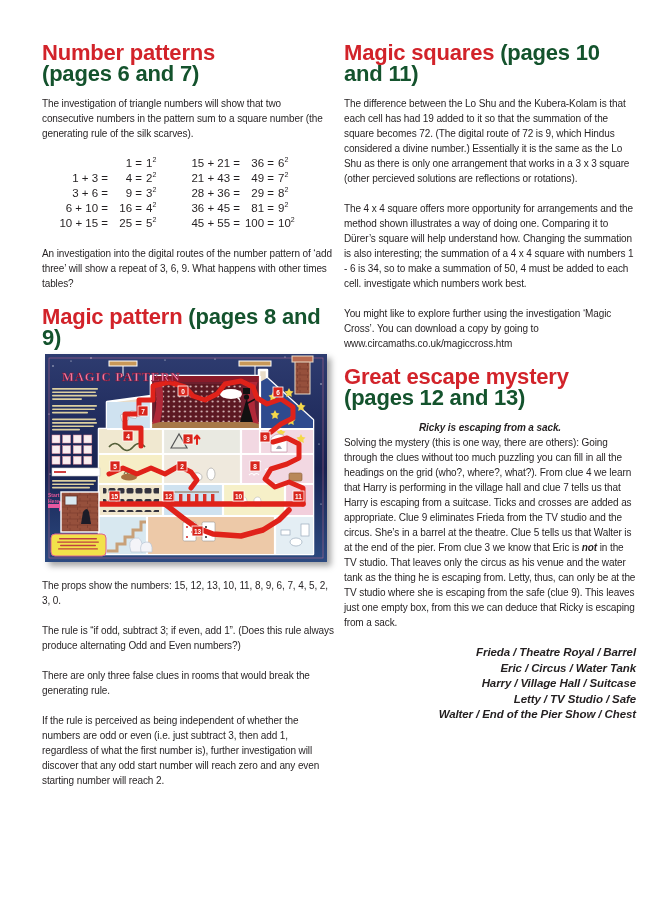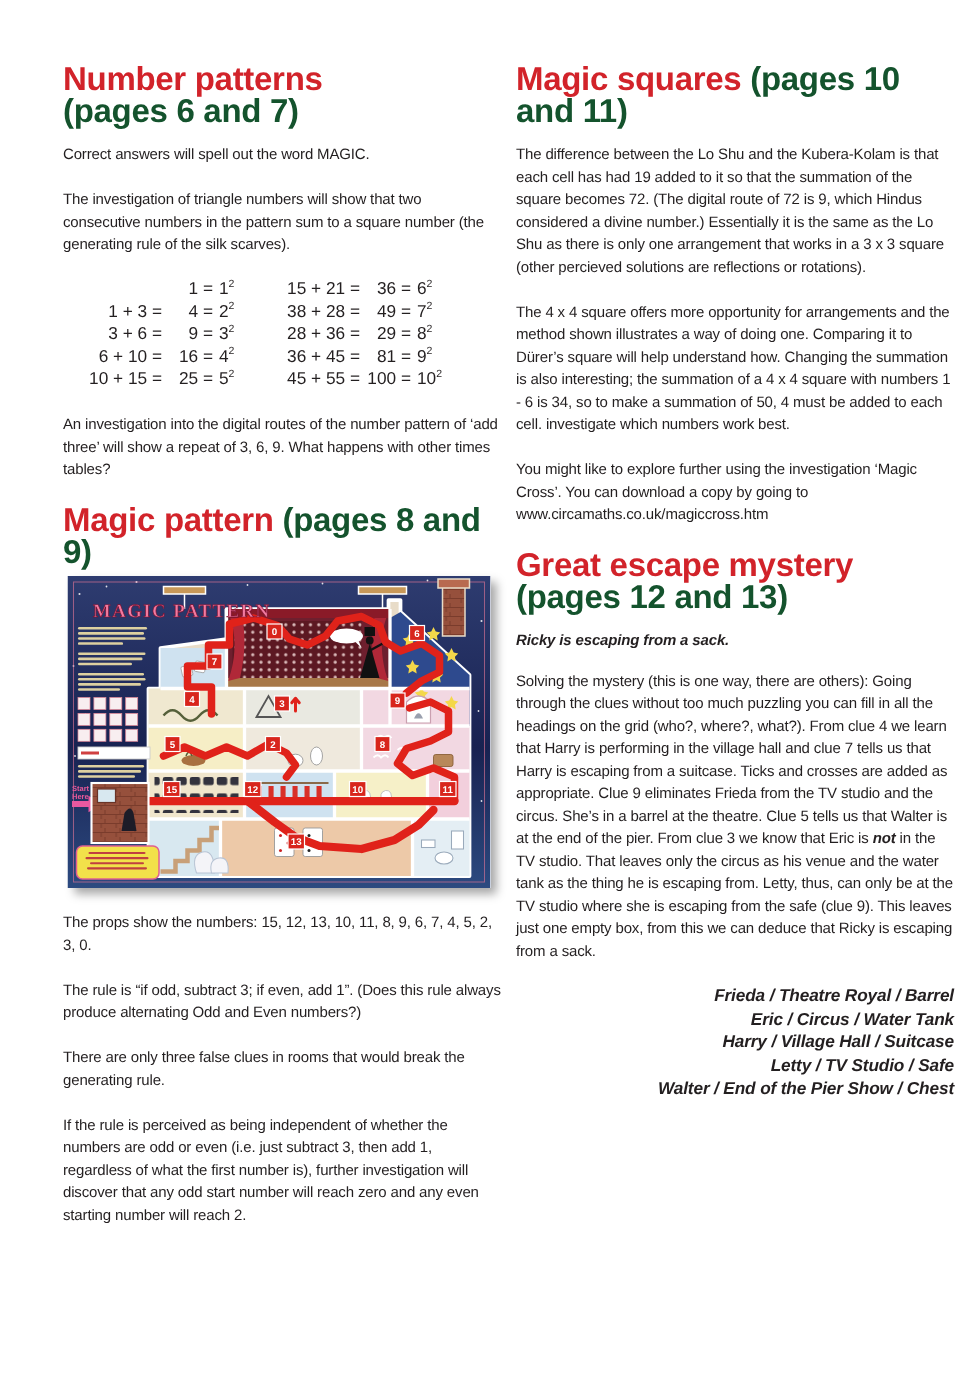--- a/index.html
+++ b/index.html
@@ -20,38 +20,37 @@
   .eq-table { border-collapse:collapse; }
   .eq-table td { font-size:11.5px; line-height:15px; text-align:right; padding:0; white-space:nowrap; }
   .eq-table td.lhs { min-width:54px; }
   .eq-table td.mid { min-width:34px; }
   .eq-table td.sq  { min-width:18px; text-align:left; padding-left:4px; }
   sup { font-size:7px; vertical-align:super; line-height:0; }
   .illo {
     position:relative; width:282px; height:208px; margin:6px 0 16px 3px;
     box-shadow:4px 4px 6px rgba(0,0,0,0.35);
   }
-  .lead { font-weight:bold; font-style:italic; margin-bottom:12px; }
+  .lead { font-weight:bold; font-style:italic; margin-bottom:0;text-align:center; }
   .answers { margin-top:15px;text-align:right; }
   .answers div { font-size:11.5px; line-height:15.5px; font-weight:bold; font-style:italic; letter-spacing:-0.1px; }
   .bi { font-weight:bold; font-style:italic; }
 </style>
 </head>
 <body>
 
 <div class="page">
 
   <div class="col col-left">
 
     <div class="head-block">
       <h1>Number patterns</h1>
       <h1 class="black">(pages 6 and 7)</h1>
     </div>
 
-    <p>Correct answers will spell out the word MAGIC.</p>
     <p>The investigation of triangle numbers will show that two consecutive numbers in the pattern sum to a square number (the generating rule of the silk scarves).</p>
 
     <div class="eq-wrap">
       <table class="eq-table">
         <tbody>
             <tr>
               <td class="lhs"></td>
               <td class="mid">1 =</td>
               <td class="sq"><span>1</span><sup>2</sup></td>
             </tr>
@@ -78,21 +77,21 @@
       </tbody>
         </table>
       <table class="eq-table">
         <tbody>
             <tr>
               <td class="lhs">15 + 21 =</td>
               <td class="mid">36 =</td>
               <td class="sq"><span>6</span><sup>2</sup></td>
             </tr>
         <tr>
-              <td class="lhs">38 + 28 =</td>
+              <td class="lhs">21 + 43 =</td>
               <td class="mid">49 =</td>
               <td class="sq"><span>7</span><sup>2</sup></td>
             </tr>
         <tr>
               <td class="lhs">28 + 36 =</td>
               <td class="mid">29 =</td>
               <td class="sq"><span>8</span><sup>2</sup></td>
             </tr>
         <tr>
               <td class="lhs">36 + 45 =</td>

